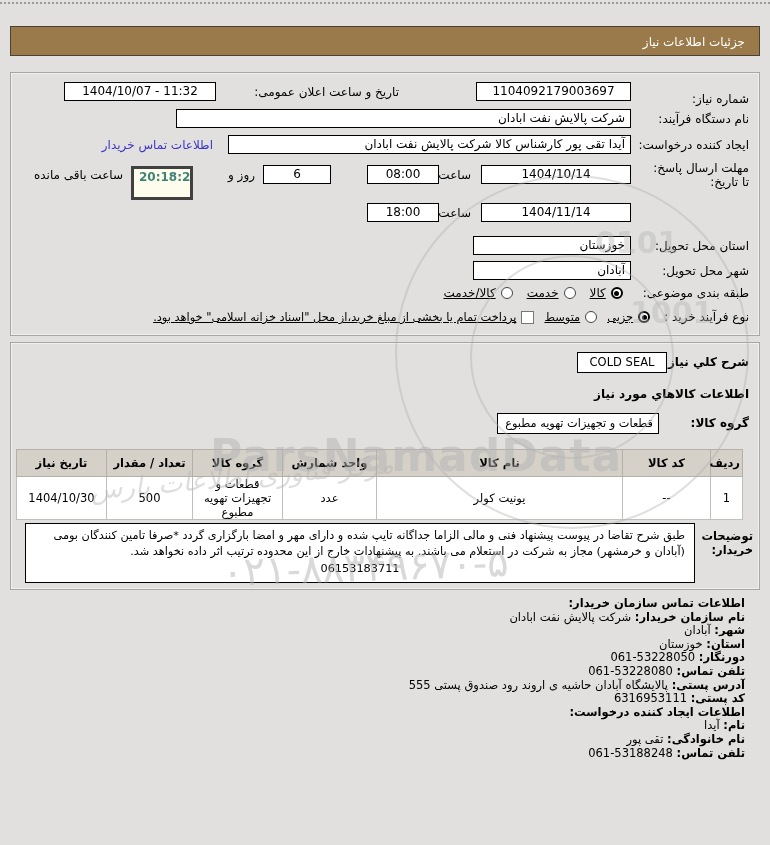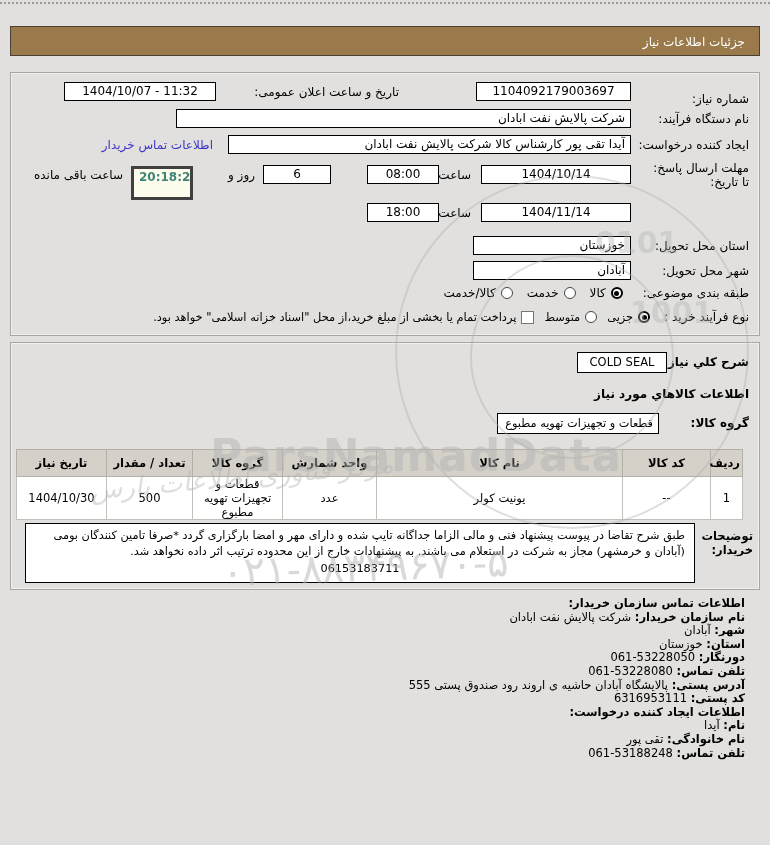--- a/index.html
+++ b/index.html
@@ -15,21 +15,21 @@
   .lbl.wrap{white-space:normal;line-height:14px;}
   .b{font-weight:bold;}
   .tbox{position:absolute;background:#fff;border:1px solid #000;box-sizing:border-box;height:19px;
         font-size:12px;line-height:17px;padding:0 5px;overflow:hidden;white-space:nowrap;}
   .center{text-align:center;}
   .rtl-val{text-align:right;}
   .ltr{direction:ltr;unicode-bidi:embed;}
   .link{position:absolute;font-size:12px;color:var(--link,#3c34c8);cursor:pointer;white-space:nowrap;}
   .timer{background:var(--timer-bg,#fdfced);border:3px solid #404040;color:var(--timer-color,#3f8377);height:34px;line-height:16px;font-weight:bold;}
   .flexrow{position:absolute;display:flex;align-items:center;gap:14px;direction:rtl;font-size:12px;white-space:nowrap;}
-  .opt{display:flex;align-items:center;gap:5px;}
+  .opt{display:flex;align-items:center;gap:5px;text-decoration:underline;}
   .radio{width:12px;height:12px;border:1px solid #444;border-radius:50%;background:#fff;display:inline-block;box-sizing:border-box;flex:none;}
   .radio.on{border:2px solid #000;}
   .radio.on::after{content:'';display:block;width:5px;height:5px;margin:1.5px;background:#000;border-radius:50%;}
   .checkbox{width:13px;height:13px;border:1px solid #777;background:#fff;display:inline-block;box-sizing:border-box;flex:none;}
   .small{font-size:11.4px;}
   .goods-table{position:absolute;top:106px;right:16px;width:726px;border-collapse:collapse;direction:rtl;
         font-size:11.5px;text-align:center;table-layout:fixed;}
   .goods-table th{background:var(--th-bg,#d5d1c9);border:1px solid #b3b0a8;height:26px;font-weight:bold;padding:0 2px;}
   .goods-table td{background:#fff;border:1px solid #c2c0ba;height:42px;padding:0 2px;}
   .c1{width:32px}.c2{width:88px}.c3{width:246px}.c4{width:94px}.c5{width:90px}.c6{width:86px}.c7{width:90px}

